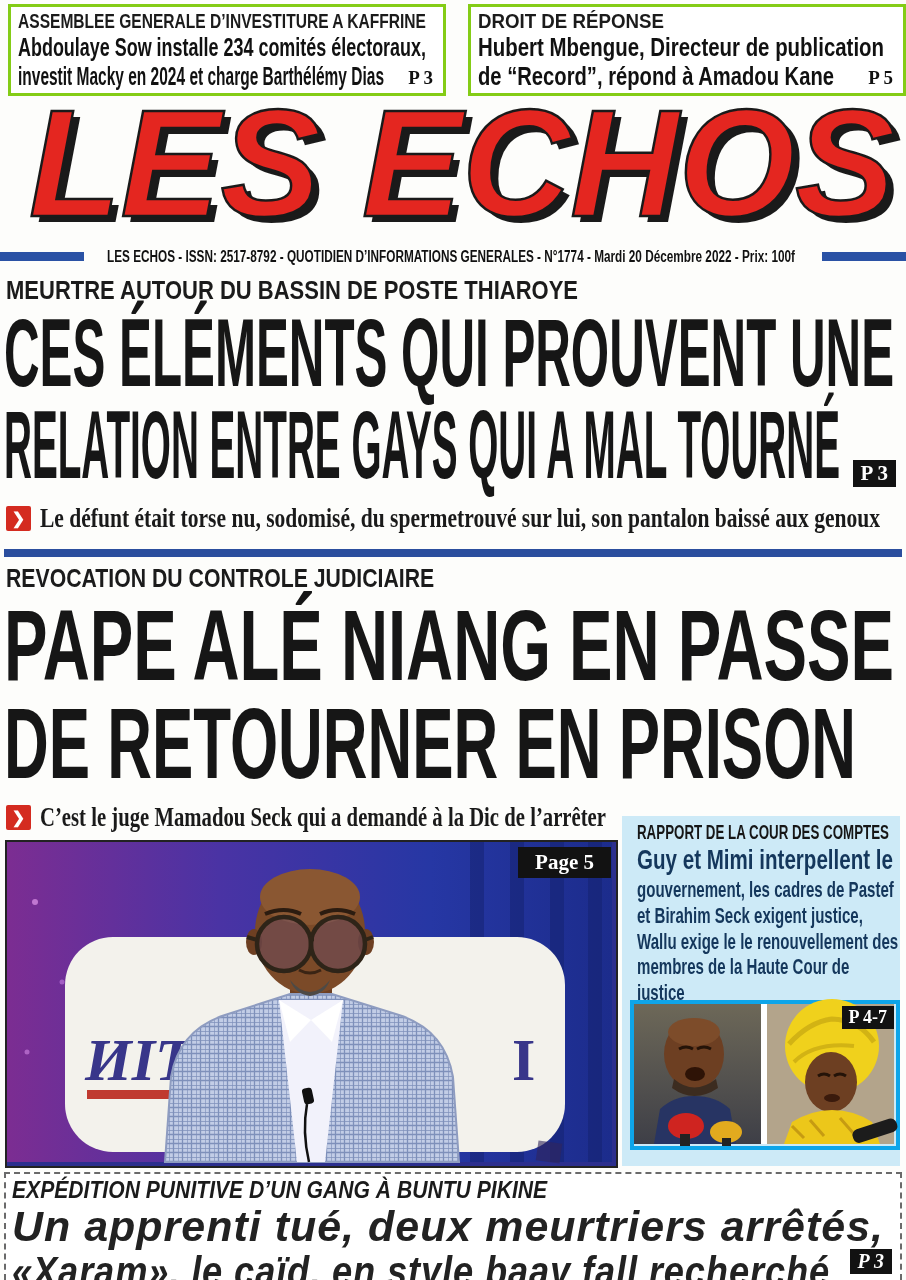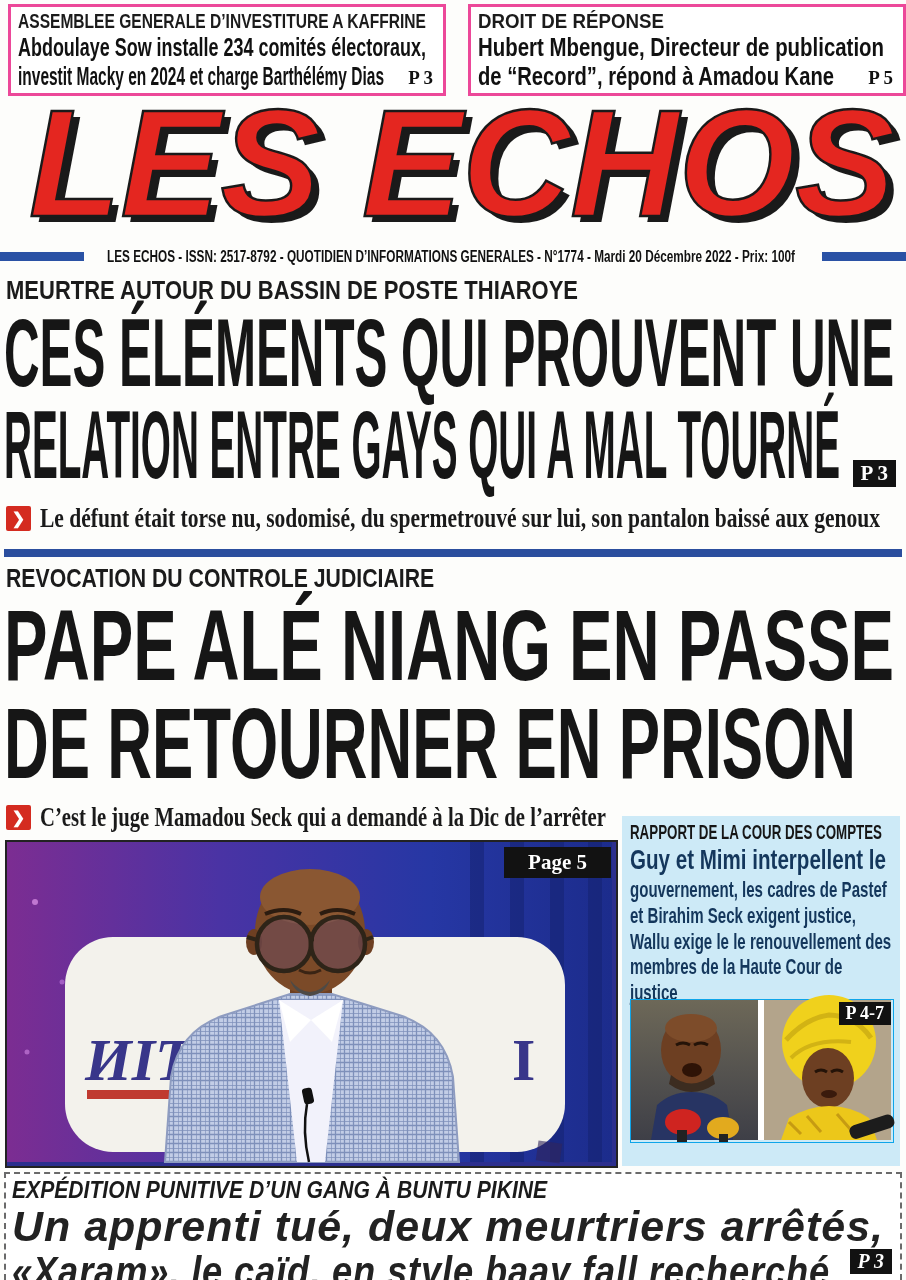--- a/index.html
+++ b/index.html
@@ -4,47 +4,47 @@
 <style>
   html,body{margin:0;padding:0;}
   body{width:906px;height:1280px;background:#fdfdfb;position:relative;overflow:hidden;
        font-family:"Liberation Sans",sans-serif;color:#161616;}
   svg{overflow:visible;display:block;}
 
   .abs{position:absolute;}
 
   
   .top-boxes{left:8px;top:4px;width:890px;height:92px;display:flex;gap:22px;}
-  .tbox{flex:1;border:3px solid #ec4899;background:#fff;position:relative;padding:3px 7px 2px 7px;box-sizing:border-box;}
+  .tbox{flex:1;border:3px solid #84cc16;background:#fff;position:relative;padding:3px 7px 2px 7px;box-sizing:border-box;}
   .pageref{font-family:"Liberation Serif",serif;font-weight:bold;font-size:19px;color:#111;}
   .tbox .pageref{position:absolute;right:10px;bottom:4px;}
 
   
   .info-strip{left:0;top:243px;width:906px;height:26px;display:flex;align-items:center;justify-content:center;gap:23px;}
   .blue-bar{width:88px;height:9px;background:#2a52a5;}
 
   .kicker{font-weight:bold;white-space:nowrap;transform-origin:left center;color:#1b1b1b;}
 
   .deck-row{display:flex;align-items:center;gap:9px;}
   .bullet{width:25px;height:25px;background:#d42b20;color:#fff;font-weight:bold;font-size:16px;
           display:flex;align-items:center;justify-content:center;border-radius:2px;flex:0 0 auto;}
 
   .rule{background:#2b4e9e;}
 
   .badge{background:#121212;color:#fff;font-family:"Liberation Serif",serif;font-weight:bold;
          padding:1px 8px;display:inline-block;}
 
   
   .main-photo{left:5px;top:840px;width:609px;height:324px;border:2px solid #222;background:#2c2f8e;}
-  .main-photo .badge{position:absolute;top:5px;right:5px;font-size:21px;padding:3px 24px;}
-
-  .right-panel{left:622px;top:816px;width:278px;height:350px;background:#cdeaf7;box-sizing:border-box;padding:6px 8px;}
+  .main-photo .badge{position:absolute;top:5px;right:5px;font-size:21px;padding:3px 17px;}
+
+  .right-panel{left:622px;top:816px;width:278px;height:350px;background:#cdeaf7;box-sizing:border-box;padding:6px 15px;}
   .rp-body{width:374px;transform:scaleX(0.70);transform-origin:left top;font-size:21.5px;font-weight:bold;
            line-height:1.2;color:#14375c;margin-top:2px;}
-  .rp-photo{position:absolute;left:8px;bottom:23px;width:262px;height:142px;border:1px solid #0ea5e9;}
+  .rp-photo{position:absolute;left:8px;bottom:16px;width:262px;height:142px;border:4px solid #0ea5e9;}
   .rp-photo .badge{position:absolute;top:2px;right:2px;font-size:18px;padding:1px 7px;}
 
   .bottom-strip{left:4px;top:1172px;width:898px;height:108px;border:2px dashed #6a6a6a;border-bottom:none;
                 box-sizing:border-box;padding:2px 6px;position:absolute;background:#fff;font-style:italic;}
   .bottom-strip .badge{position:absolute;right:8px;bottom:6px;font-size:20px;}
 </style>
 </head>
 <body>
 
 <div class="abs top-boxes">

